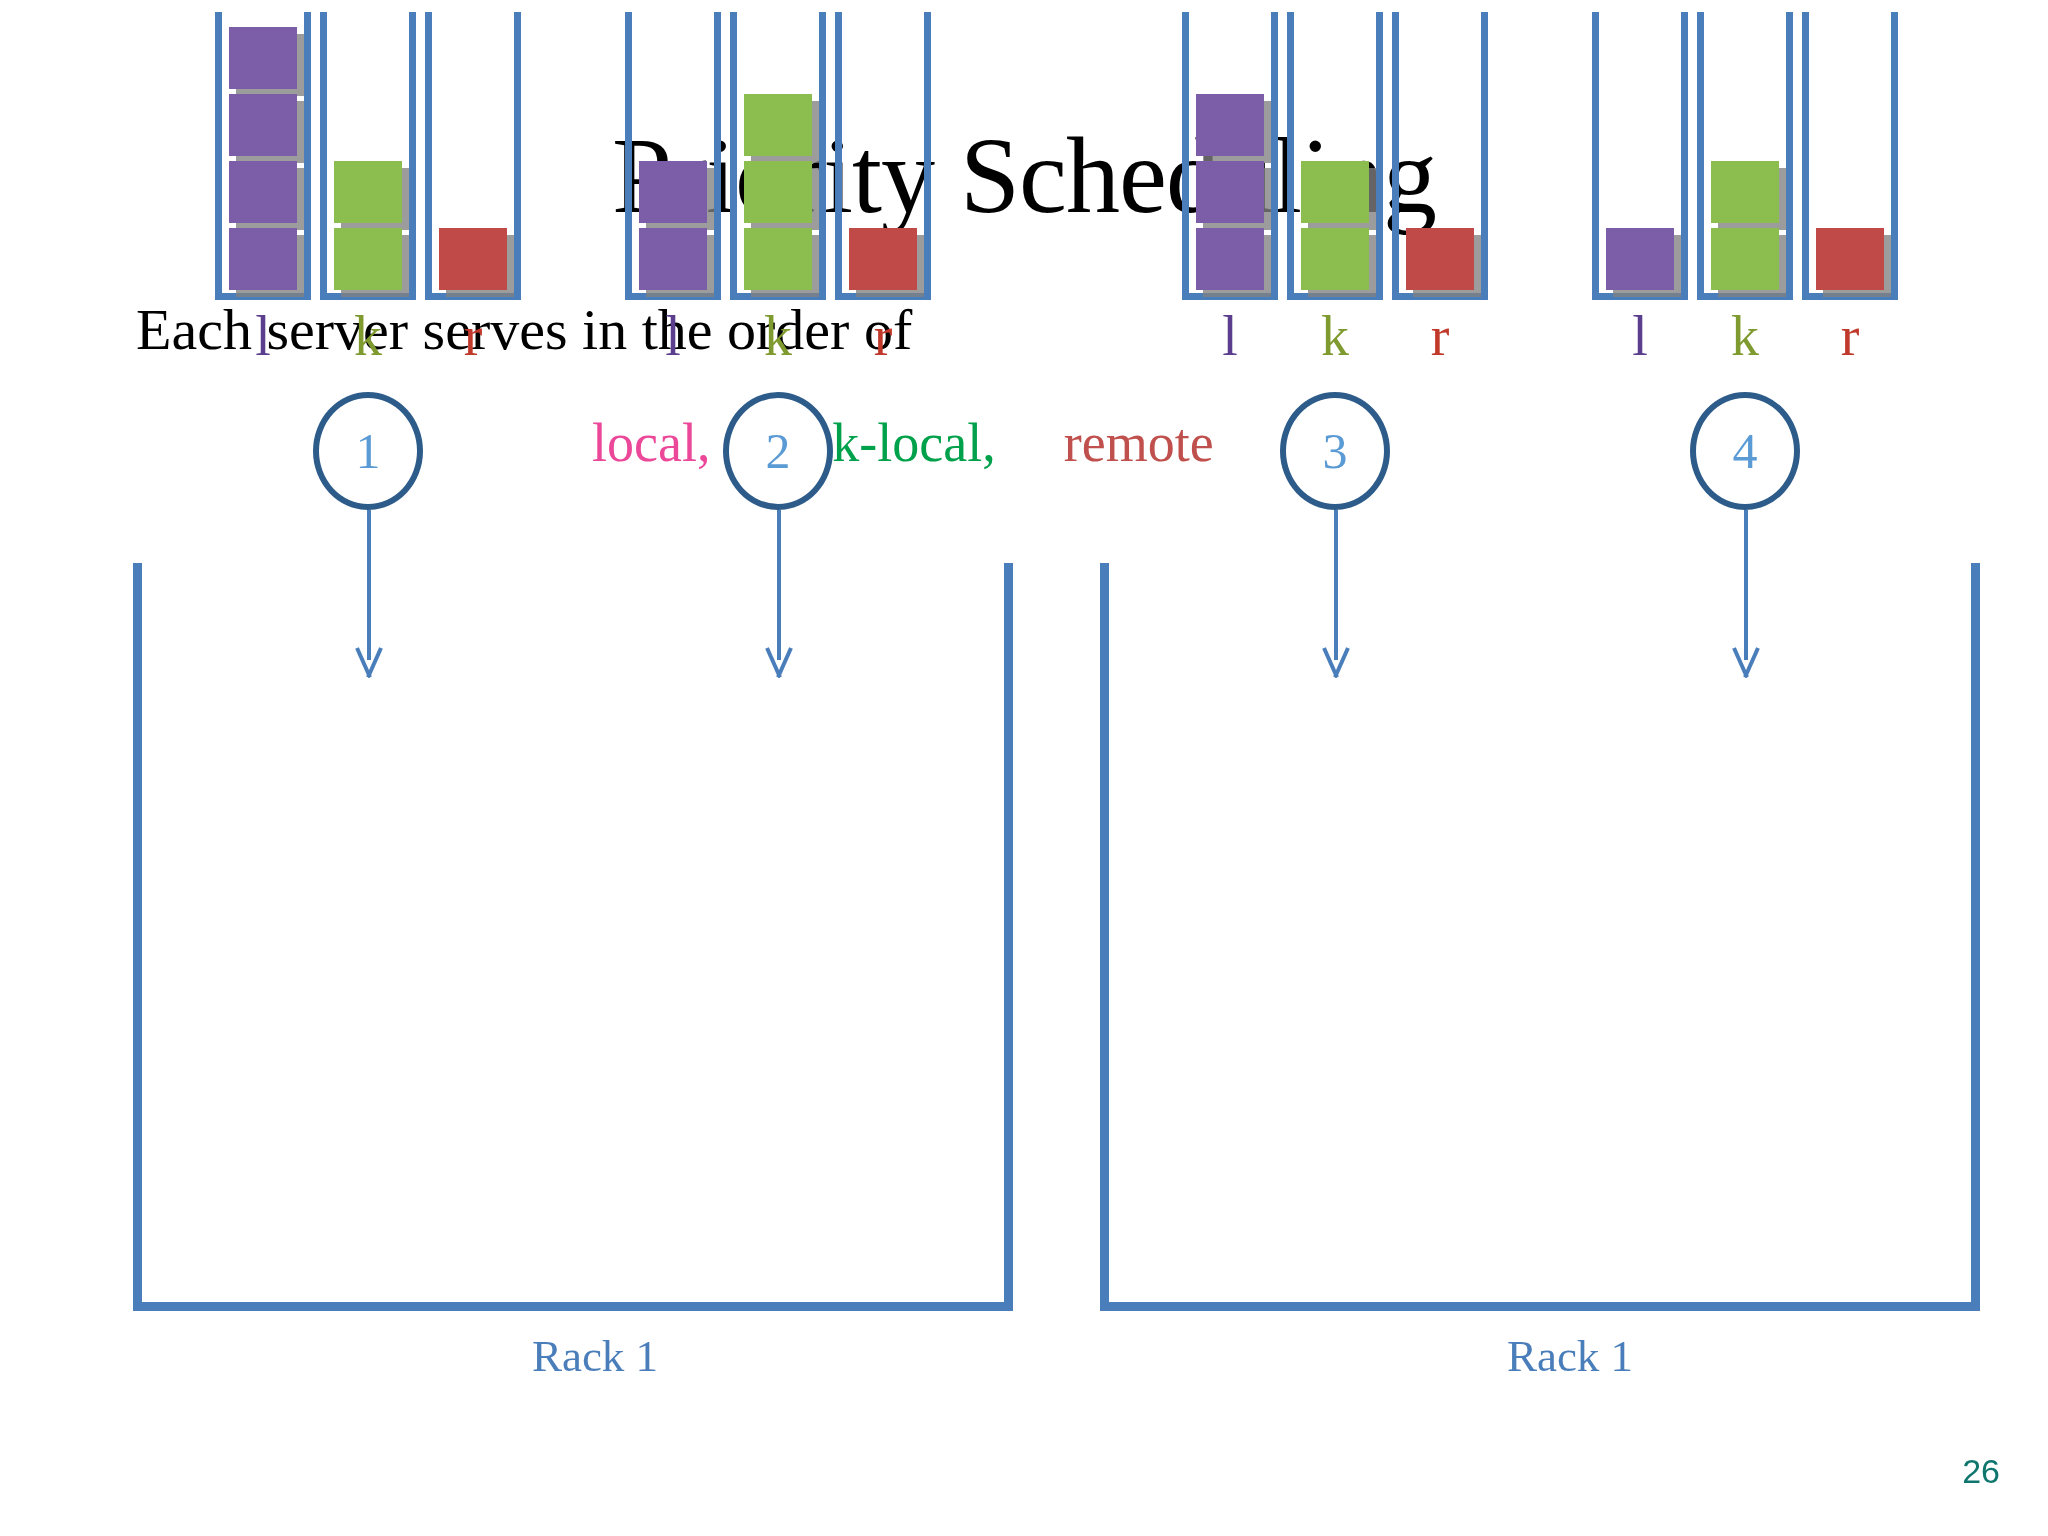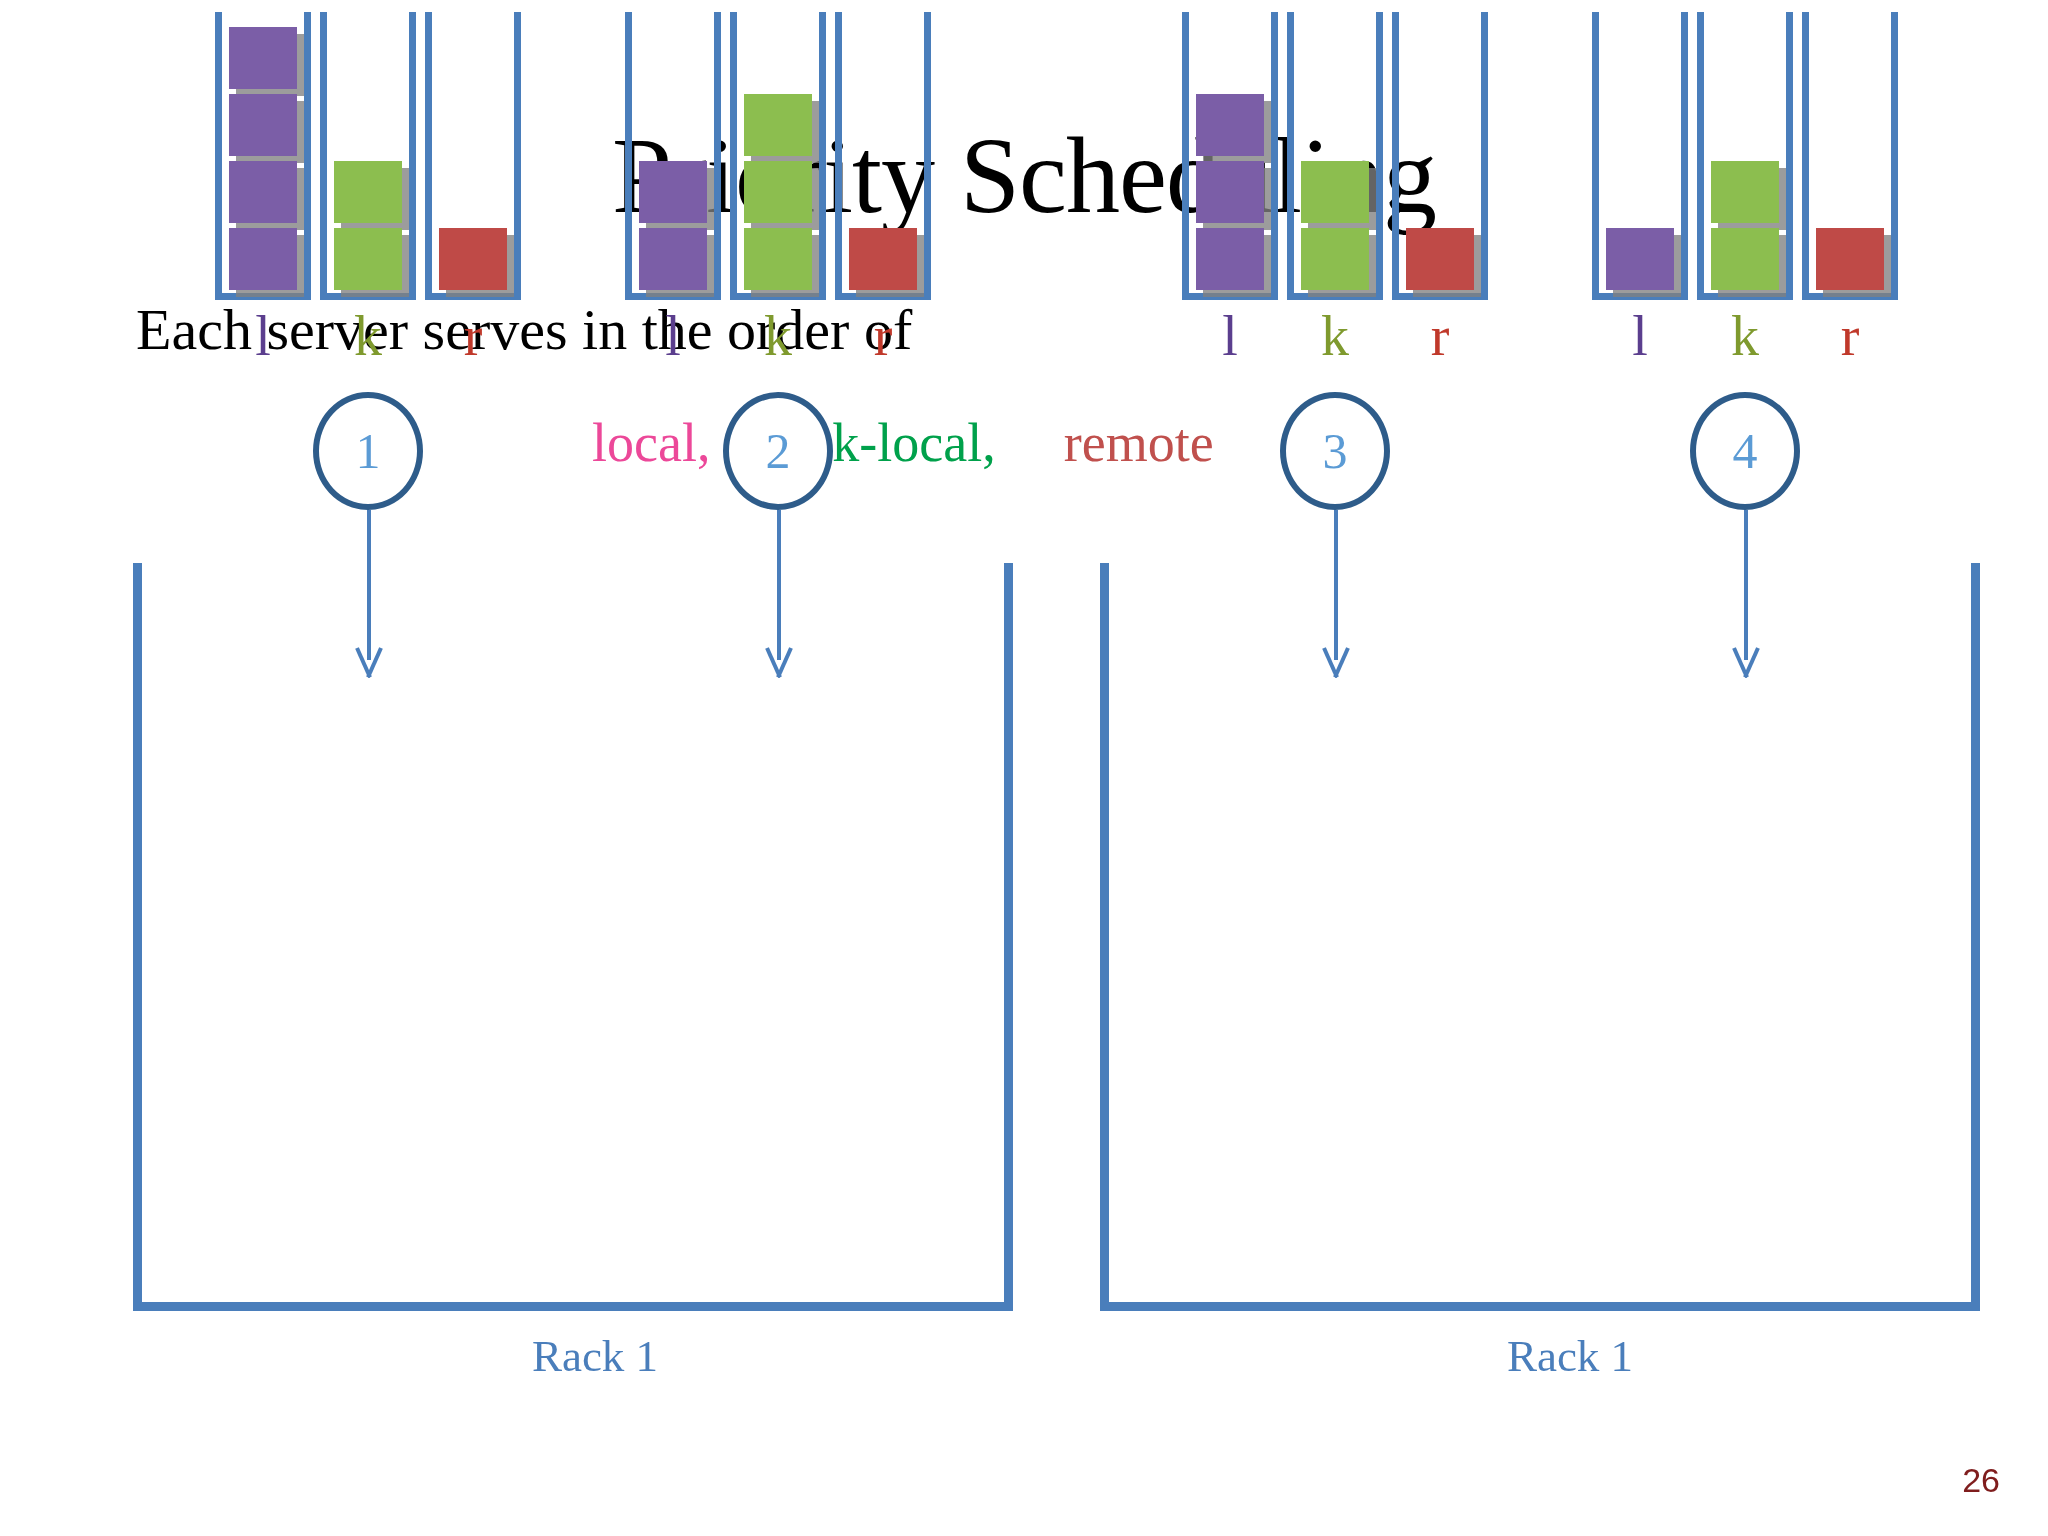--- a/index.html
+++ b/index.html
@@ -201,23 +201,23 @@
     height: 32px;
     background: #4A7EBB;
   }
   .arrow-head::before { left: 2px;  transform: rotate(-24deg); transform-origin: top center; }
   .arrow-head::after  { left: 26px; transform: rotate(24deg);  transform-origin: top center; }
 
   
   .page-num {
     position: absolute;
     right: 48px;
-    bottom: 36px;
+    bottom: 45px;
     font-size: 34px;
-    color: #7f1d1d;
+    color: #0f766e;
     font-family: "Liberation Sans", "DejaVu Sans", sans-serif;
   }
 </style>
 </head>
 <body>
 
 <div id="slide">
 
   <div class="title">Priority Scheduling</div>
 

